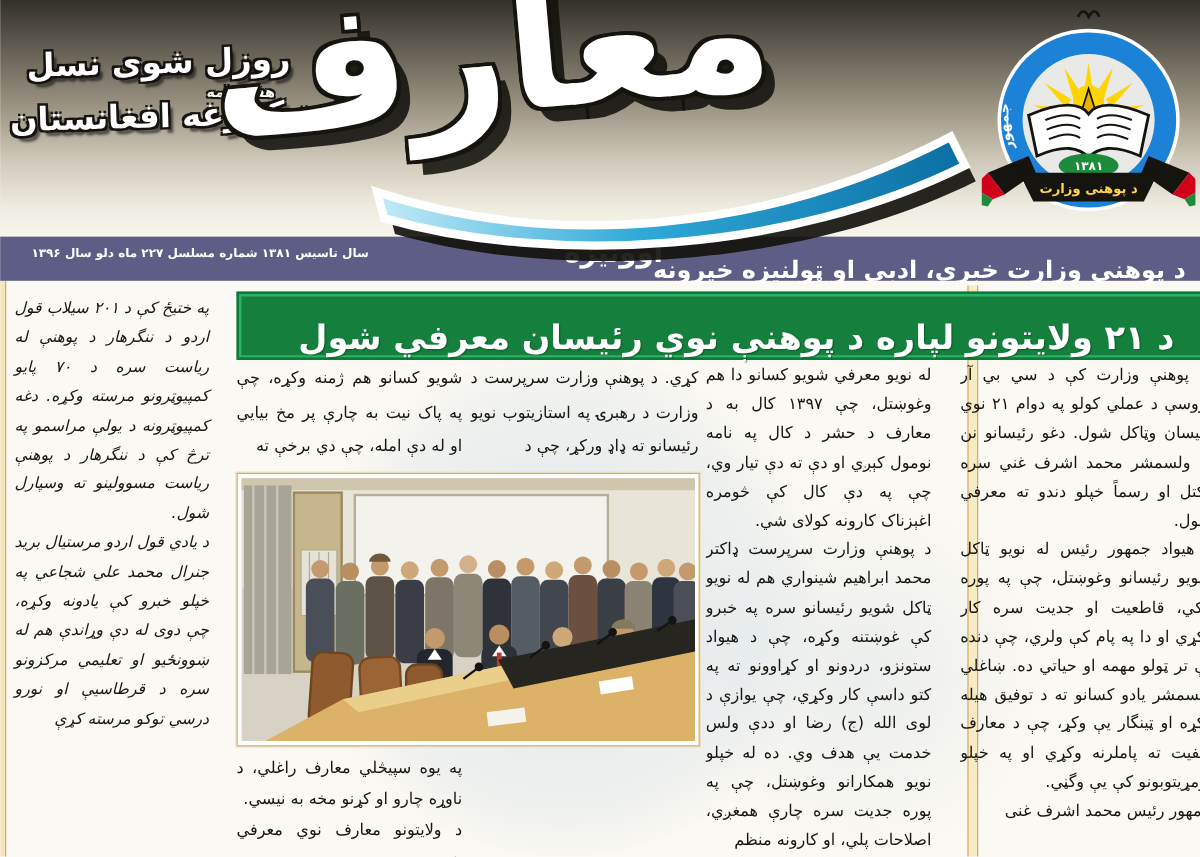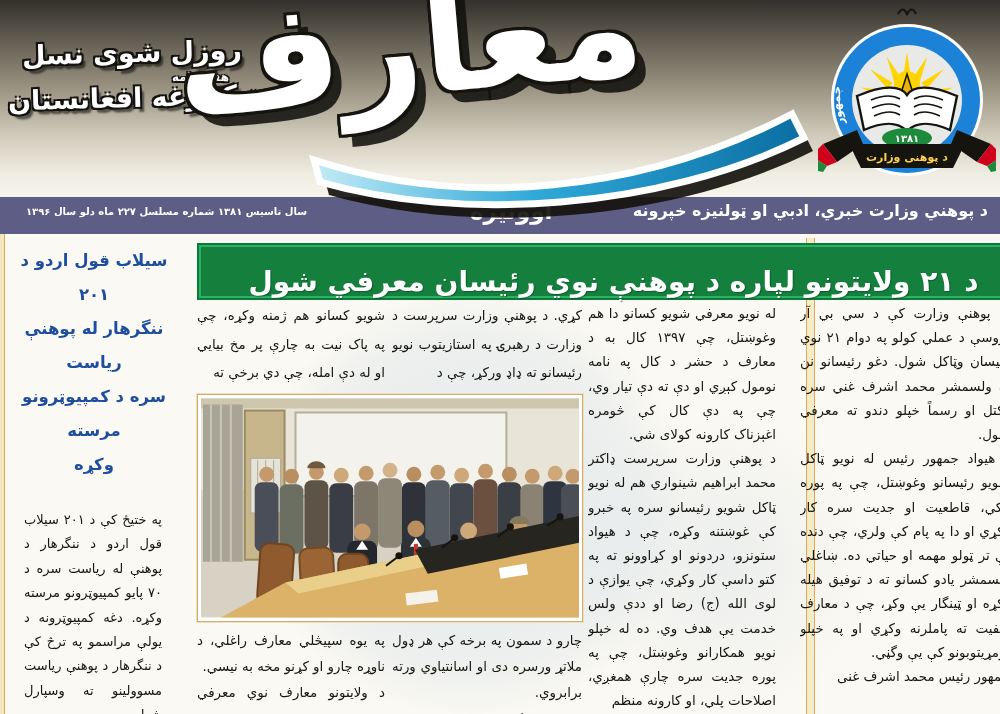--- a/index.html
+++ b/index.html
@@ -20,21 +20,21 @@
                 3px 3px #15140f,-3px -3px #15140f,3px -3px #15140f,-3px 3px #15140f,
                 10px 13px 0 rgba(18,17,13,.88);}
   .swash{position:absolute;left:300px;top:98px;z-index:3;}
 
   
   .emblem{position:absolute;left:818px;top:2px;z-index:5;}
 
   
   .datebar{position:absolute;left:0;top:197px;width:1000px;height:37px;background:#5d5d85;z-index:2;
     color:#fff;font-weight:bold;}
-  .datebar .publisher{position:absolute;right:12px;top:4px;font-size:16px;}
+  .datebar .publisher{position:absolute;right:12px;top:16px;font-size:20px;}
   .datebar .weekly-word{position:absolute;left:470px;top:1px;font-size:23px;}
   .datebar .issue{position:absolute;left:26px;top:9px;font-size:10px;}
 
   
   .content{position:absolute;left:0;top:234px;width:1000px;height:480px;background:#fbf9f3;}
   .watermark{position:absolute;border-radius:50%;pointer-events:none;}
   .wm1{left:250px;top:60px;width:440px;height:420px;
        background:radial-gradient(circle,rgba(125,165,200,.22) 0%,rgba(125,165,200,.10) 55%,rgba(125,165,200,0) 72%);}
   .wm2{left:560px;top:180px;width:320px;height:300px;
        background:radial-gradient(circle,rgba(150,180,205,.16) 0%,rgba(150,180,205,0) 70%);}
@@ -46,21 +46,21 @@
   .banner{position:absolute;left:197px;top:9px;width:795px;height:53px;background:#15803d;
     border:2px solid #0b7a3a;box-shadow:inset 0 0 0 2px #2cb264;
     display:flex;align-items:flex-end;justify-content:center;padding-left:17px;}
   .banner-text{color:#fff;font-weight:bold;font-size:28px;
     text-shadow:1px 1px 1px rgba(0,60,25,.5);}
 
   
   .sidebar{position:absolute;right:816px;top:6px;width:180px;height:474px;overflow:hidden;}
   .side-title{color:#1f4e9e;font-weight:bold;font-size:16.5px;text-align:center;line-height:34px;padding:4px 4px 8px;}
   .side-body{padding:6px 10px 0 8px;font-size:13px;line-height:24.4px;color:#17150f;text-align:justify;}
-  .side-body p{margin:12px;}
+  .side-body p{margin:0;font-style:italic;}
 
   
   .col{position:absolute;direction:rtl;text-align:justify;font-size:13.4px;line-height:24.2px;
        color:#17150f;overflow:hidden;}
   .col p{margin:0;}
   .col1{left:782px;top:68px;width:210px;height:412px;margin-left:18px;}
   .col2{left:588px;top:68px;width:188px;height:412px;}
   .col3t{left:392px;top:68px;width:190px;height:88px;line-height:28.5px;}
   .col4t{left:197px;top:68px;width:188px;height:88px;line-height:28.5px;}
   .col3b{left:392px;top:394px;width:190px;height:86px;line-height:26px;}
@@ -167,26 +167,20 @@
     <div class="watermark wm1"></div>
     <div class="watermark wm2"></div>
     <div class="edge-rule"></div>
     <div class="divider"></div>
 
     <div class="banner">
       <span class="banner-text">د ۲۱ ولایتونو لپاره د پوهنې نوي رئیسان معرفي شول</span>
     </div>
 
     <div class="sidebar">
-      <div class="side-title">
-        <div>سیلاب قول اردو د ۲۰۱</div>
-        <div>ننگرهار له پوهنې ریاست</div>
-        <div>سره د کمپیوټرونو مرسته</div>
-        <div>وکړه</div>
-      </div>
       <div class="side-body">
         <p>په ختیځ کې د ۲۰۱ سیلاب قول اردو د ننگرهار د پوهنې له ریاست سره د ۷۰ پایو کمپیوټرونو مرسته وکړه. دغه کمپیوټرونه د یولې مراسمو په ترڅ کې د ننگرهار د پوهنې ریاست مسوولینو ته وسپارل شول.</p>
         <p>د یادي قول اردو مرستیال برید جنرال محمد علي شجاعي په خپلو خبرو کې یادونه وکړه، چې دوی له دې وړاندې هم له ښوونځیو او تعلیمي مرکزونو سره د قرطاسیې او نورو درسي توکو مرسته کړې</p>
       </div>
     </div>
 
     <div class="col col1">
       <p>په پوهنې وزارت کې د سي بي آر پروسې د عملي کولو په دوام ۲۱ نوي رئیسان وټاکل شول. دغو رئیسانو نن له ولسمشر محمد اشرف غني سره وکتل او رسماً خپلو دندو ته معرفي شول.</p>
       <p>د هیواد جمهور رئیس له نویو ټاکل شویو رئیسانو وغوښتل، چې په پوره پاکي، قاطعیت او جدیت سره کار وکړي او دا په پام کې ولري، چې دنده یې تر ټولو مهمه او حیاتي ده. ښاغلي ولسمشر یادو کسانو ته د توفیق هیله وکړه او ټینگار یې وکړ، چې د معارف کیفیت ته پاملرنه وکړي او په خپلو لومړیتوبونو کې یې وگڼي.</p>
       <p>جمهور رئیس محمد اشرف غنی</p>
@@ -328,24 +322,20 @@
           <line x1="348" y1="128" x2="360" y2="120"></line>
             <circle cx="361" cy="119" r="2.6" fill="#15140f"></circle>
           <line x1="186" y1="168" x2="198" y2="159"></line>
             <circle cx="199" cy="158" r="2.6" fill="#15140f"></circle>
         </g>
         <rect x="300" y="168" width="28" height="11" fill="#ffffff" transform="rotate(-9 314 173)"></rect>
         <rect x="206" y="194" width="32" height="12" fill="#f4f2ea" transform="rotate(-7 222 200)"></rect>
       </svg>
     </div>
 
-    <div class="col col3b">
-      <p>چارو د سمون په برخه کې هر ډول ملاتړ ورسره دی او اسانتیاوي ورته برابروي.</p>
-      <p>د پوهنې ریاستونو ته نویو معرفي</p>
-    </div>
 
     <div class="col col4b">
       <p>په یوه سپیڅلي معارف راغلي، د ناوړه چارو او کړنو مخه به نیسي.</p>
       <p>د ولایتونو معارف نوي معرفي شوی</p>
       <div class="pageref-row">
         <span class="pageref-text">کسان دادي:...</span>
         <span class="page-badge">(۲مخ)</span>
       </div>
     </div>
 

